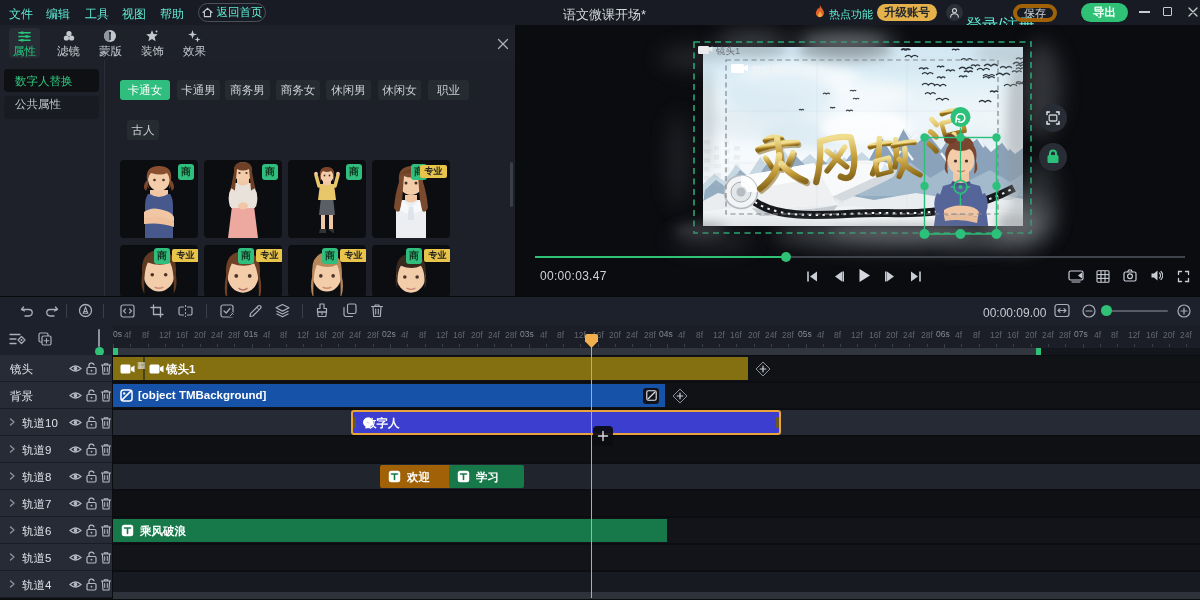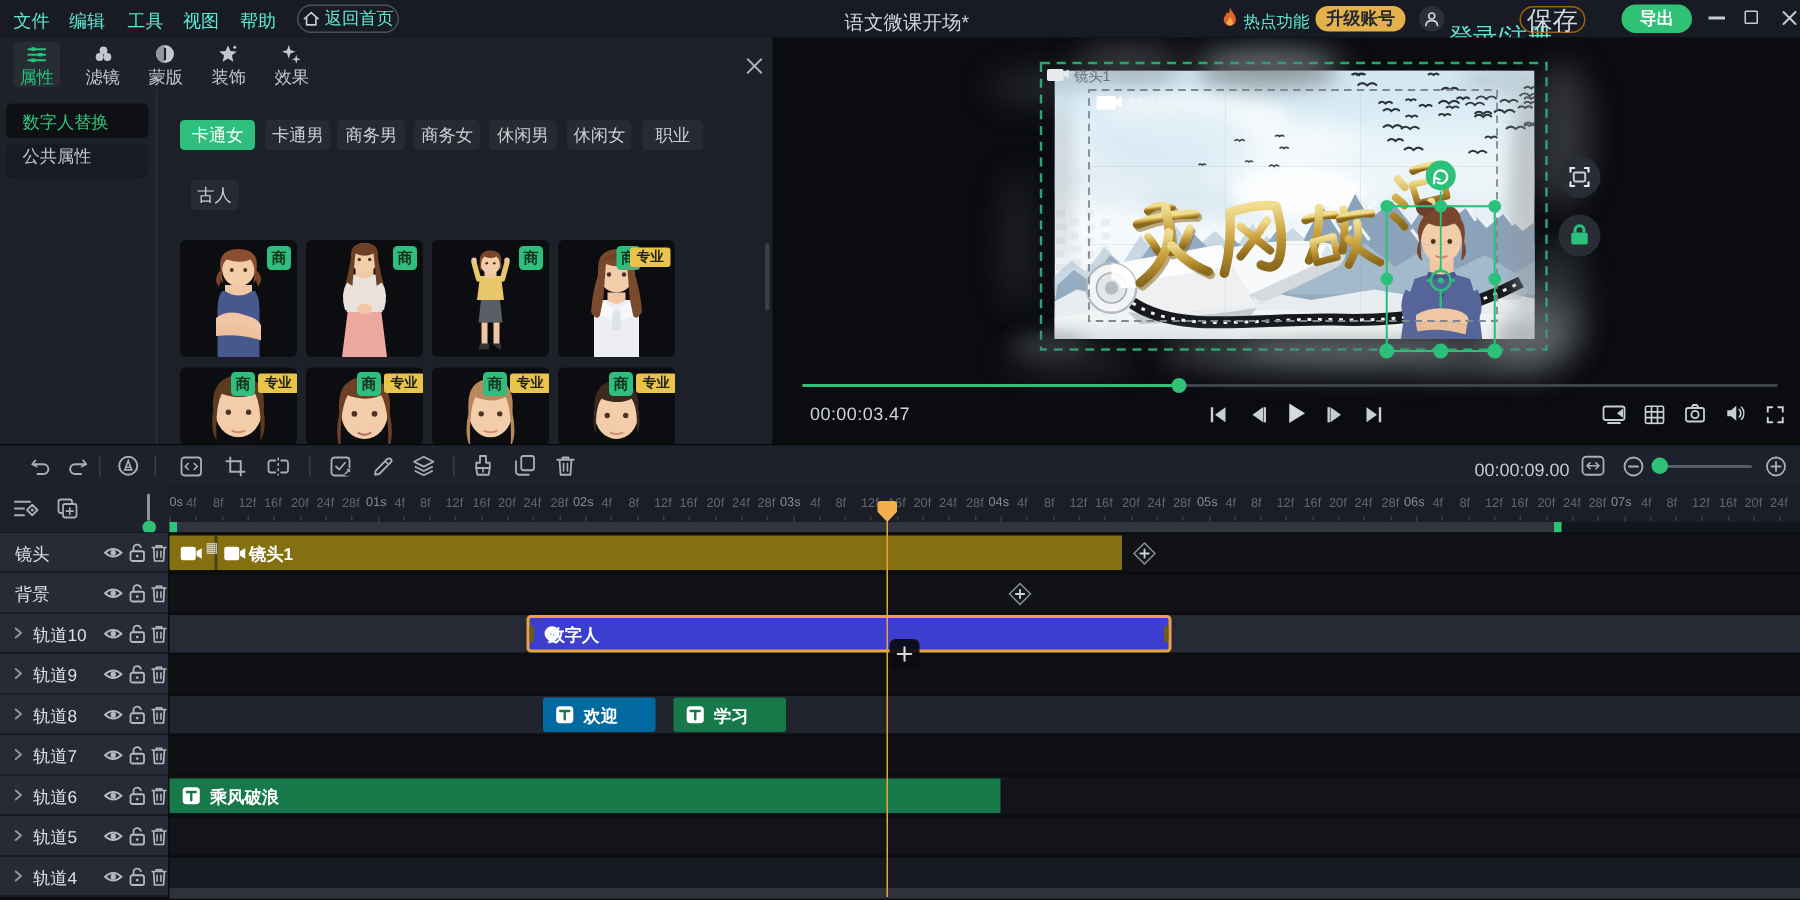--- a/index.html
+++ b/index.html
@@ -38,21 +38,21 @@
         <path d="M6 6 C7 8 8 8.5 8 10.5 A2.2 2.4 0 0 1 3.8 10.5 C3.8 9 5.4 8.2 6 6 Z" fill="#f0a93e"></path>
       </svg>
     <div class="abs txt" style="left:829px;top:7px;font-size:11px">热点功能</div>
     <div class="abs" style="left:877px;top:4px;width:60px;height:17px;background:#e5b14a;border-radius:9px;color:#23272f;font-size:11.5px;font-weight:bold;display:flex;align-items:center;justify-content:center">升级账号</div>
     <div class="abs" style="left:946px;top:4px;width:17px;height:17px;background:#2b2f38;border-radius:50%"></div>
     <svg class="abs" style="left:949px;top:7px" width="11" height="11" viewBox="0 0 12 12">
         <circle cx="6" cy="4" r="2.2" fill="none" stroke="#cfd3d9" stroke-width="1.2"></circle>
         <path d="M1.8 11 C1.8 8.4 3.6 7.4 6 7.4 C8.4 7.4 10.2 8.4 10.2 11" fill="none" stroke="#cfd3d9" stroke-width="1.2" stroke-linecap="round"></path>
       </svg>
     <div class="abs txt" style="left:966px;top:15px;font-size:16px">登录/注册</div>
-    <div class="abs" style="left:1013px;top:4px;width:44px;height:18px;border:1px solid #a16207;border-radius:10px;color:#d2d6dc;font-size:17px;display:flex;align-items:center;justify-content:center">保存</div>
+    <div class="abs" style="left:1013px;top:4px;width:44px;height:18px;border:4px solid #a16207;border-radius:10px;color:#d2d6dc;font-size:11px;display:flex;align-items:center;justify-content:center">保存</div>
     <div class="abs" style="left:1081px;top:3px;width:47px;height:19px;background:#2fc175;border-radius:10px;color:#fff;font-size:11.5px;font-weight:bold;display:flex;align-items:center;justify-content:center">导出</div>
     <div class="abs" style="left:1139px;top:11px;width:11px;height:1.5px;background:#c7ccd2"></div>
     <div class="abs" style="left:1163px;top:7px;width:9px;height:9px;border:1.4px solid #c7ccd2;border-radius:1px"></div>
     <svg class="abs" style="left:1188px;top:7px" width="10" height="10" viewBox="0 0 10 10">
         <path d="M1 1 L9 9 M9 1 L1 9" stroke="#c7ccd2" stroke-width="1.3" stroke-linecap="round"></path>
       </svg>
   </div>
   <div id="leftpanel" class="abs" style="left:0;top:25px;width:515px;height:272px;background:#1d2028;overflow:hidden">
 
     <div class="abs" style="left:0;top:0;width:515px;height:35px;background:#1e212a"></div>
@@ -979,39 +979,53 @@
       <svg class="abs" style="left:36px;top:5.5px" width="15" height="12" viewBox="0 0 15 12">
           <rect x="0.5" y="1.5" width="10" height="9" rx="1.5" fill="#fff"></rect>
           <path d="M11 4.5 L14.5 2.5 V9.5 L11 7.5 Z" fill="#fff"></path>
         </svg>
       <div class="abs" style="left:53px;top:5px;font-size:11.5px;font-weight:bold;color:#fff;white-space:nowrap">镜头1</div>
     </div>
     <svg class="abs" style="left:755px;top:6px" width="16" height="16" viewBox="0 0 16 16">
         <path d="M8 1 L15 8 L8 15 L1 8 Z" fill="#15171d" stroke="#8a8f99" stroke-width="1"></path>
         <path d="M8 5.2 V10.8 M5.2 8 H10.8" stroke="#cdd1d8" stroke-width="1.2" stroke-linecap="round"></path>
       </svg>
+    <div class="abs" style="left:113px;top:29px;width:552px;height:23px;background:#1552a8">
+      <svg class="abs" style="left:7px;top:5px" width="13" height="13" viewBox="0 0 13 13">
+          <rect x="1" y="1" width="11" height="11" rx="2.5" fill="none" stroke="#fff" stroke-width="1.5"></rect>
+          <path d="M2.6 10.4 L10.4 2.6" stroke="#fff" stroke-width="1.5" stroke-linecap="round"></path>
+          <path d="M4.2 3.2 A1.2 1.2 0 1 0 4.2 5.6 A1.2 1.2 0 0 0 4.2 3.2" fill="#fff"></path>
+        </svg>
+      <div class="abs" style="left:25px;top:5px;font-size:11.5px;font-weight:bold;color:#fff;white-space:nowrap">[object TMBackground]</div>
+      <div class="abs" style="left:530px;top:3.5px;width:16px;height:16px;background:#10131a;border-radius:3px">
+        <svg style="margin:2.5px" width="11" height="11" viewBox="0 0 11 11">
+            <rect x="0.8" y="0.8" width="9.4" height="9.4" rx="1.5" fill="none" stroke="#e8ebef" stroke-width="1.1"></rect>
+            <path d="M2 9 L9 2" stroke="#e8ebef" stroke-width="1.1"></path>
+          </svg>
+      </div>
+    </div>
     <svg class="abs" style="left:672px;top:33px" width="16" height="16" viewBox="0 0 16 16">
         <path d="M8 1 L15 8 L8 15 L1 8 Z" fill="#15171d" stroke="#8a8f99" stroke-width="1"></path>
         <path d="M8 5.2 V10.8 M5.2 8 H10.8" stroke="#cdd1d8" stroke-width="1.2" stroke-linecap="round"></path>
       </svg>
     <div class="abs" style="left:351px;top:55px;width:430px;height:25px;background:#3c3ecf;border:2px solid #e9a43c;border-radius:3px">
       <div class="abs" style="left:0px;top:5px;width:3px;height:11px;background:#6b5a20;border-radius:1px"></div>
       <div class="abs" style="right:0px;top:5px;width:3px;height:11px;background:#6b5a20;border-radius:1px"></div>
       <svg class="abs" style="left:9px;top:4.5px" width="12" height="12" viewBox="0 0 12 12">
           <path d="M6 0.5 A5 5 0 0 1 11 5.5 Q11 8.5 6 11.5 Q1 8.5 1 5.5 A5 5 0 0 1 6 0.5 Z" fill="#fff"></path>
           <circle cx="6" cy="5" r="1.8" fill="#3c3ecf"></circle>
         </svg>
       <div class="abs" style="left:12px;top:4px;font-size:11.5px;font-weight:bold;color:#fff;white-space:nowrap">数字人</div>
     </div>
     <div class="abs" style="left:593px;top:71px;width:20px;height:20px;background:#0b0c0f;border-radius:4px;opacity:0.92">
       <svg style="margin:4px" width="12" height="12" viewBox="0 0 12 12">
           <path d="M6 1.5 V10.5 M1.5 6 H10.5" stroke="#e8ebef" stroke-width="1.4" stroke-linecap="round"></path>
         </svg>
     </div>
-    <div class="abs" style="left:362px;top:110px;width:75px;height:23px;background:#0369a1;border-radius:2px">
+    <div class="abs" style="left:380px;top:110px;width:75px;height:23px;background:#a16207;border-radius:2px">
       <svg class="abs" style="left:8px;top:5px" width="13" height="13" viewBox="0 0 13 13">
           <rect x="0.8" y="0.8" width="11.4" height="11.4" rx="2.5" fill="#fff"></rect>
           <path d="M3.5 4 H9.5 M6.5 4 V9.5" stroke="#17794a" stroke-width="1.6" stroke-linecap="round"></path>
         </svg>
       <div class="abs" style="left:27px;top:5px;font-size:11.5px;font-weight:bold;color:#fff;white-space:nowrap">欢迎</div>
     </div>
     <div class="abs" style="left:449px;top:110px;width:75px;height:23px;background:#17794a;border-radius:2px">
       <svg class="abs" style="left:8px;top:5px" width="13" height="13" viewBox="0 0 13 13">
           <rect x="0.8" y="0.8" width="11.4" height="11.4" rx="2.5" fill="#fff"></rect>
           <path d="M3.5 4 H9.5 M6.5 4 V9.5" stroke="#17794a" stroke-width="1.6" stroke-linecap="round"></path>

